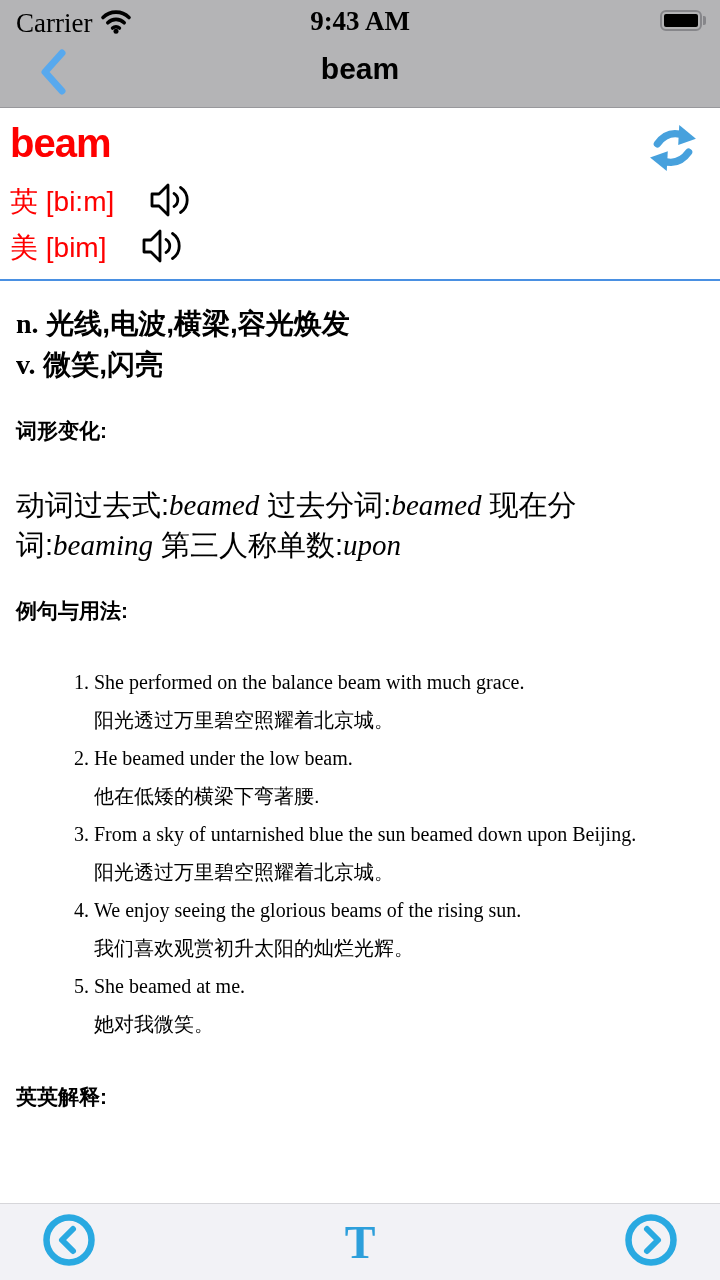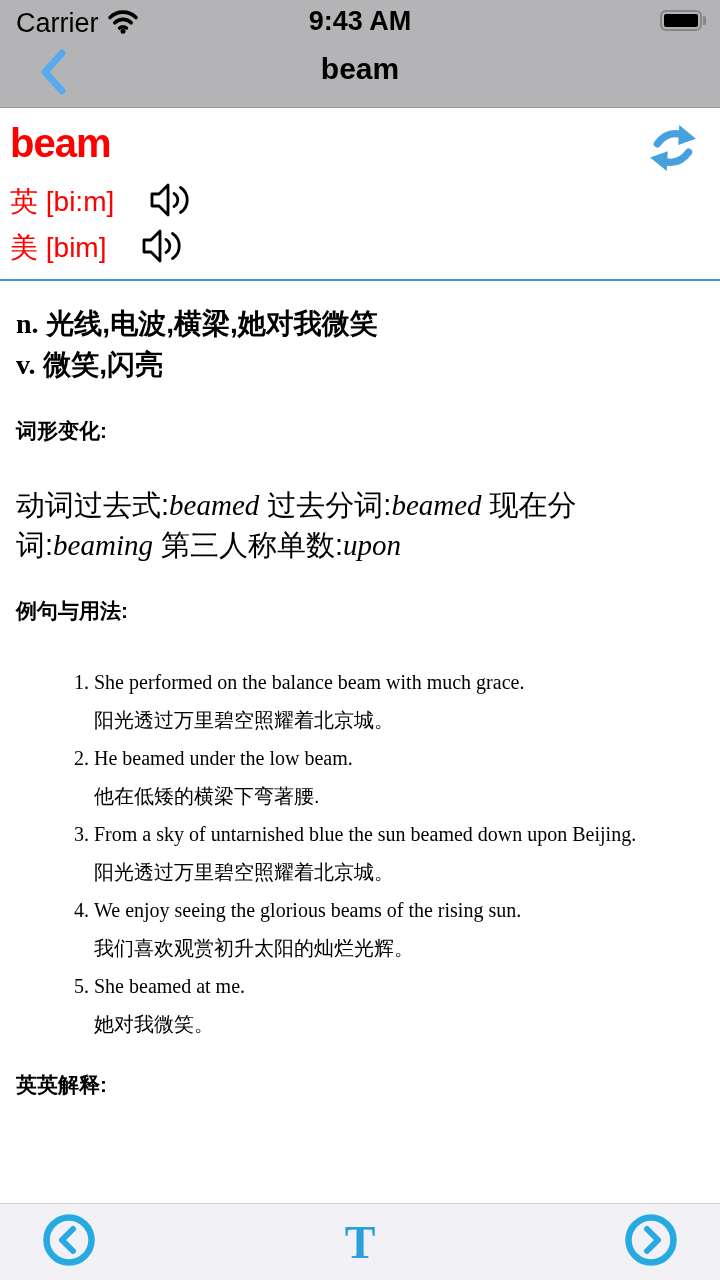--- a/index.html
+++ b/index.html
@@ -15,20 +15,21 @@
   .header {
     position:absolute; top:0; left:0; width:720px; height:108px;
     background:#b4b4b6;
     border-bottom:1px solid #98989c;
     z-index:5;
   }
   .status-bar {
     position:relative; height:40px;
     display:flex; align-items:center;
     padding:6px 14px 0 16px;
+    font-family:Liberation Serif, serif;
   }
   .carrier-wrap { display:flex; align-items:center; gap:8px; }
   .carrier { font-size:27px; color:#000; }
   .time {
     position:absolute; left:0; right:0; top:6px;
     text-align:center; font-size:27px; font-weight:600; color:#000;
   }
   .battery { position:absolute; right:14px; top:10px; display:flex; align-items:center; }
   .battery-body {
     width:42px; height:21px; border:2px solid #86868a; border-radius:6px; padding:2px;
@@ -81,21 +82,21 @@
 
   .examples { margin:38px 0 0 0; padding-left:84px; }
   .examples li {
     font-size:20px; line-height:38px; color:#000;
     font-family:"Liberation Serif", serif;
   }
   .examples li::marker { font-family:"Liberation Serif", serif; }
   .ex-en { font-family:"Liberation Serif", serif; }
   .ex-zh { font-family:"Liberation Sans", sans-serif; }
 
-  .heading-endef { margin-top:28px; }
+  .heading-endef { margin-top:40px; }
 
   
   .toolbar {
     position:absolute; bottom:0; left:0; width:720px; height:77px;
     background:#f2f2f6; border-top:1px solid #d6d6da;
     display:flex; align-items:center; justify-content:space-between;
     padding:0 42px; z-index:6;
   }
   .toolbar .circle-btn { cursor:pointer; display:flex; }
   .t-btn {
@@ -186,21 +187,21 @@
         </svg>
       </span>
     </span>
   </div>
 
   <div class="divider"></div>
 
   <div class="defs">
     <div class="def-line">
       <span class="def-pos">n.</span>
-      <span>光线,电波,横梁,她对我微笑</span>
+      <span>光线,电波,横梁,容光焕发</span>
     </div>
     <div class="def-line">
       <span class="def-pos">v.</span>
       <span>微笑,闪亮</span>
     </div>
   </div>
 
   <div class="sec-heading">词形变化:</div>
 
   <div class="forms-para"><span>动词过去式:</span><span class="en-italic">beamed</span><span> 过去分词:</span><span class="en-italic">beamed</span><span> 现在分词:</span><span class="en-italic">beaming</span><span> 第三人称单数:</span><span class="en-italic">upon</span></div>

